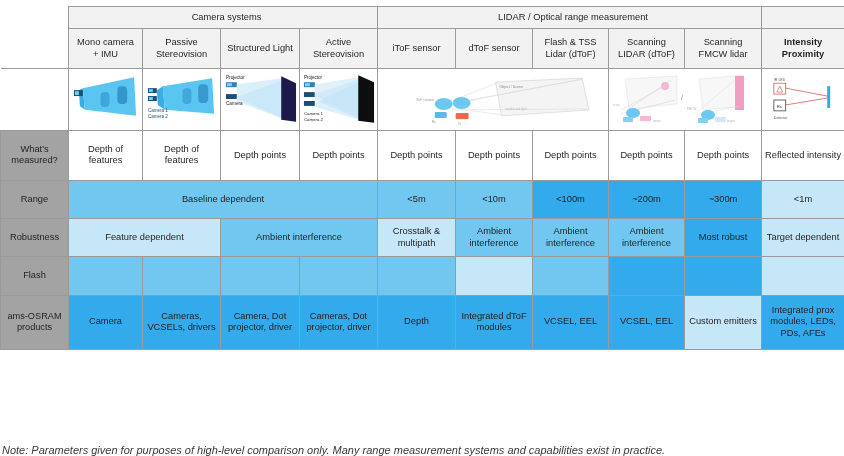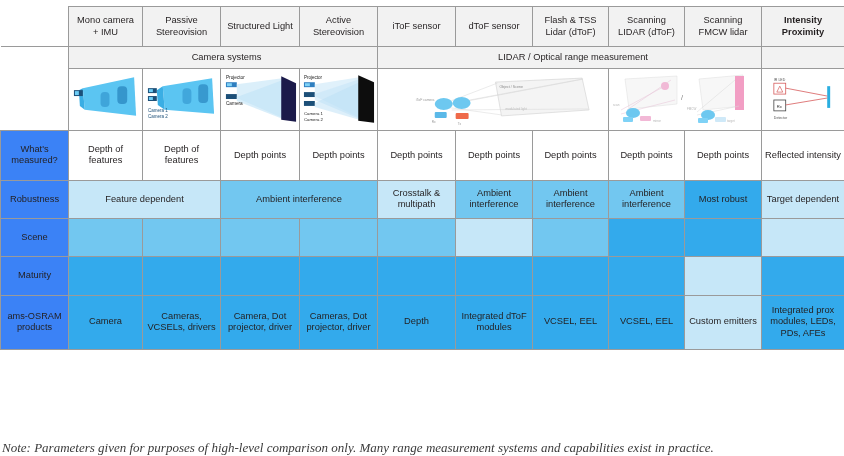--- a/index.html
+++ b/index.html
@@ -70,21 +70,21 @@
   .illus-row td { height: 62px; background: #ffffff; vertical-align: middle; }
   .illus-row td.blank {
     background: #ffffff;
     border-left: none !important;
     border-top: none !important;
     border-bottom: none !important;
   }
   .illus { width: 100%; height: 60px; display: block; }
   
   .rowlab {
-    background: #3b82f6;
+    background: #a3a3a3;
     text-align: left;
     padding: 13px 6px !important;
     font-size: 9.4px;
     line-height: 1.22;
     color: #231f20;
   }
   
   .c-light  { background: #c6e7f8; }
   .c-med    { background: #72c7f0; }
   .c-dark   { background: #33aaec; }
@@ -94,24 +94,24 @@
   .r-range td { height: 29px; }
   .r-res td { height: 30px; }
   .r-rob td { height: 30px; }
   .r-pow td, .r-size td, .r-cost td, .r-mat td { height: 29px; }
   .r-prod td { height: 54px; }
   .r-prod .rowlab { font-size: 9.2px; margin-top: 18px; }
   .note {
     position: absolute;
     left: 2px;
     bottom: 0px;
-    font-size: 13px;
+    font-size: 11px;
     font-style: italic;
     color: #3a3a3a;
-    font-family: Liberation Serif, serif;
+    font-family: Liberation Sans, sans-serif;
     white-space: nowrap;
   }
 </style>
 </head>
 <body>
 
 <div id="page">
 
   <table class="matrix">
     <colgroup>
@@ -123,38 +123,38 @@
         <col style="width:78px">
         <col style="width:77px">
         <col style="width:76px">
       <col style="width:76px">
         <col style="width:77px">
         <col style="width:83px">
     </colgroup>
 
     <tbody>
         <tr>
+      <td class="grp grp-blank"></td>
+      <td class="grp" colspan="4">Camera systems</td>
+      <td class="grp" colspan="5">LIDAR / Optical range measurement</td>
+      <td class="grp"></td>
+    </tr>
+
+    <tr>
       <td class="colhead blank"></td>
       <td class="colhead">Mono camera + IMU</td>
       <td class="colhead">Passive Stereovision</td>
       <td class="colhead">Structured Light</td>
       <td class="colhead">Active Stereovision</td>
       <td class="colhead">iToF sensor</td>
       <td class="colhead">dToF sensor</td>
       <td class="colhead">Flash &amp; TSS Lidar (dToF)</td>
       <td class="colhead">Scanning LIDAR (dToF)</td>
       <td class="colhead">Scanning FMCW lidar</td>
       <td class="colhead bold">Intensity Proximity</td>
-    </tr>
-
-    <tr>
-      <td class="grp grp-blank"></td>
-      <td class="grp" colspan="4">Camera systems</td>
-      <td class="grp" colspan="5">LIDAR / Optical range measurement</td>
-      <td class="grp"></td>
     </tr>
 
     <tr class="illus-row">
       <td class="blank"></td>
 
       <td>
         <svg class="illus" viewBox="0 0 74 60">
           <polygon points="14,18 66,7 68,46 16,40" fill="#5bc5f2"></polygon>
           <polygon points="10,20 14,18 16,40 11,36" fill="#3aaee4"></polygon>
           <rect x="5" y="20" width="9" height="6" fill="#1c4f78"></rect>
@@ -281,63 +281,60 @@
       <td class="cellpad">Depth points</td>
       <td class="cellpad">Depth points</td>
       <td class="cellpad">Depth points</td>
       <td class="cellpad">Depth points</td>
       <td class="cellpad">Depth points</td>
       <td class="cellpad">Depth points</td>
       <td class="cellpad">Depth points</td>
       <td class="cellpad">Reflected intensity</td>
     </tr>
 
+    <tr class="r-range">
+      <td class="rowlab">Range</td>
+      <td class="cellpad c-med" colspan="4">Baseline dependent</td>
+      <td class="cellpad c-med">&lt;5m</td>
+      <td class="cellpad c-med">&lt;10m</td>
+      <td class="cellpad c-dark">&lt;100m</td>
+      <td class="cellpad c-dark">~200m</td>
+      <td class="cellpad c-dark">~300m</td>
+      <td class="cellpad c-light">&lt;1m</td>
+    </tr>
 
 
     <tr class="r-rob">
       <td class="rowlab">Robustness</td>
       <td class="cellpad c-light" colspan="2">Feature dependent</td>
       <td class="cellpad c-med" colspan="2">Ambient interference</td>
       <td class="cellpad c-light">Crosstalk &amp; multipath</td>
       <td class="cellpad c-med">Ambient interference</td>
       <td class="cellpad c-med">Ambient interference</td>
       <td class="cellpad c-med">Ambient interference</td>
       <td class="cellpad c-dark">Most robust</td>
       <td class="cellpad c-light">Target dependent</td>
     </tr>
 
 
 
     <tr class="r-cost">
-      <td class="rowlab">Scene</td>
+      <td class="rowlab">Flash</td>
       <td class="c-med"></td>
       <td class="c-med"></td>
       <td class="c-med"></td>
       <td class="c-med"></td>
       <td class="c-med"></td>
       <td class="c-light"></td>
       <td class="c-med"></td>
       <td class="c-dark"></td>
       <td class="c-dark"></td>
       <td class="c-light"></td>
     </tr>
 
-    <tr class="r-mat">
-      <td class="rowlab">Maturity</td>
-      <td class="c-dark"></td>
-      <td class="c-dark"></td>
-      <td class="c-dark"></td>
-      <td class="c-dark"></td>
-      <td class="c-dark"></td>
-      <td class="c-dark"></td>
-      <td class="c-dark"></td>
-      <td class="c-dark"></td>
-      <td class="c-light"></td>
-      <td class="c-dark"></td>
-    </tr>
 
     <tr class="r-prod">
       <td class="rowlab">ams-OSRAM products</td>
       <td class="cellpad c-dark">Camera</td>
       <td class="cellpad c-dark">Cameras, VCSELs, drivers</td>
       <td class="cellpad c-dark">Camera, Dot projector, driver</td>
       <td class="cellpad c-dark">Cameras, Dot projector, driver</td>
       <td class="cellpad c-dark">Depth</td>
       <td class="cellpad c-dark">Integrated dToF modules</td>
       <td class="cellpad c-dark">VCSEL, EEL</td>

